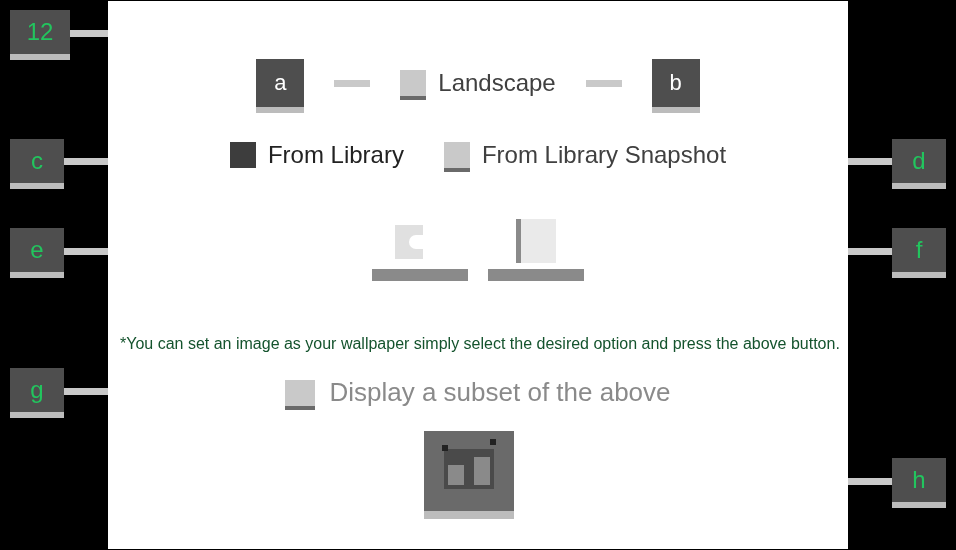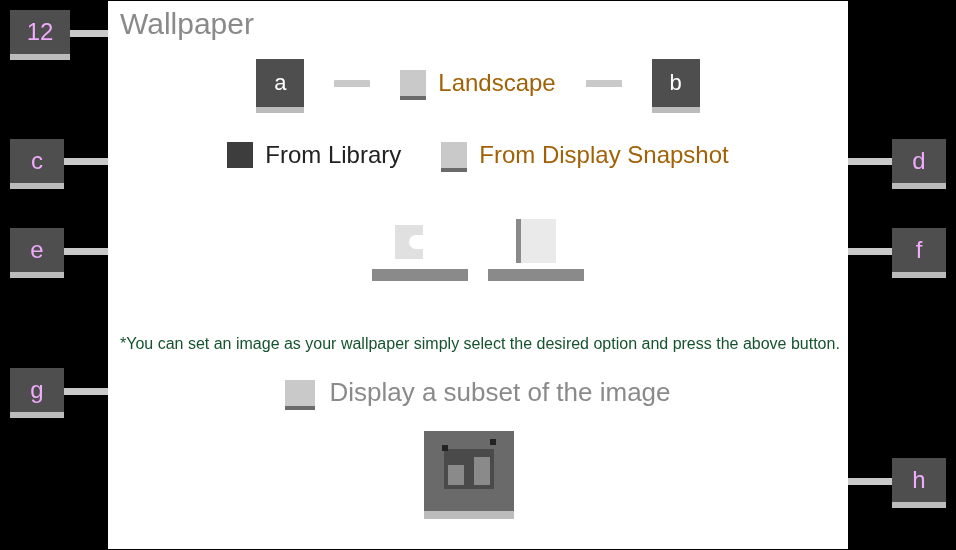--- a/index.html
+++ b/index.html
@@ -24,21 +24,21 @@
     left: 12px;
     top: 6px;
     font-size: 30px;
     color: #8a8a8a;
   }
   .callout {
     position: absolute;
     width: 54px;
     height: 44px;
     background: #4e4e4e;
-    color: #f0abfc;
+    color: #22c55e;
     display: flex;
     align-items: center;
     justify-content: center;
     font-size: 24px;
     box-shadow: 0 6px 0 #bcbcbc;
   }
   .callout.tl { width: 60px; }
   .line {
     position: absolute;
     background: #c9c9c9;
@@ -58,21 +58,21 @@
     display: flex;
     align-items: center;
     gap: 12px;
     font-size: 24px;
   }
   .opt .box {
     width: 26px; height: 26px;
   }
   .box.unsel { background: #c9c9c9; box-shadow: 0 4px 0 #6a6a6a; }
   .box.sel   { background: #3d3d3d; }
-  .opt .lbl-gray { color: #a16207; }
+  .opt .lbl-gray { color: #404040; }
   .opt .lbl-black { color: #222; }
   .thumb {
     width: 48px;
     height: 48px;
     background: #4e4e4e;
     box-shadow: 0 6px 0 #bcbcbc;
     display: flex;
     align-items: center;
     justify-content: center;
     color: #fff;
@@ -198,60 +198,59 @@
 <div class="callout" style="right:10px; top:228px;">f</div>
 <div class="line" style="right:64px; top:248px; width:300px;"></div>
 
 <div class="callout" style="left:10px; top:368px;">g</div>
 <div class="line" style="left:64px; top:388px; width:218px;"></div>
 
 <div class="callout" style="right:10px; top:458px;">h</div>
 <div class="line" style="right:64px; top:478px; width:370px;"></div>
 
 <div class="panel">
-  <div class="title">Wallpaper</div>
 
   <div class="orient-row">
     <div class="thumb">a</div>
     <div class="line" style="position:static; width:36px;"></div>
     <div class="opt">
       <div class="box unsel"></div>
       <span class="lbl-gray">Landscape</span>
     </div>
     <div class="line" style="position:static; width:36px;"></div>
     <div class="thumb">b</div>
   </div>
 
   <div class="src-row">
     <div class="opt">
       <div class="box sel"></div>
       <span class="lbl-black">From Library</span>
     </div>
     <div class="opt">
       <div class="box unsel"></div>
-      <span class="lbl-gray">From Display Snapshot</span>
+      <span class="lbl-gray">From Library Snapshot</span>
     </div>
   </div>
 
   <div class="btn-row">
     <div class="ico-btn">
       <div class="lib-ico"></div>
       <div class="bar"></div>
     </div>
     <div class="ico-btn">
       <div class="snap-ico"></div>
       <div class="bar"></div>
     </div>
   </div>
 
   <div class="note">*You can set an image as your wallpaper simply select the desired option and press the above button.</div>
 
   <div class="subset-row">
     <div class="box unsel" style="width:30px;height:26px;"></div>
-    <span style="font-size:26px;color:#8a8a8a;">Display a subset of the image</span>
+    <span style="font-size:26px;color:#8a8a8a;">Display a subset of the above</span>
   </div>
 
   <div class="crop-block">
     <div class="crop-inner">
       <div class="sq" style="left:4px; bottom:4px;"></div>
       <div class="sq" style="right:4px; bottom:4px; height:28px;"></div>
       <div class="dot" style="left:-2px; top:-4px;"></div>
       <div class="dot" style="right:-2px; top:-10px;"></div>
     </div>
     <div class="shadow"></div>

